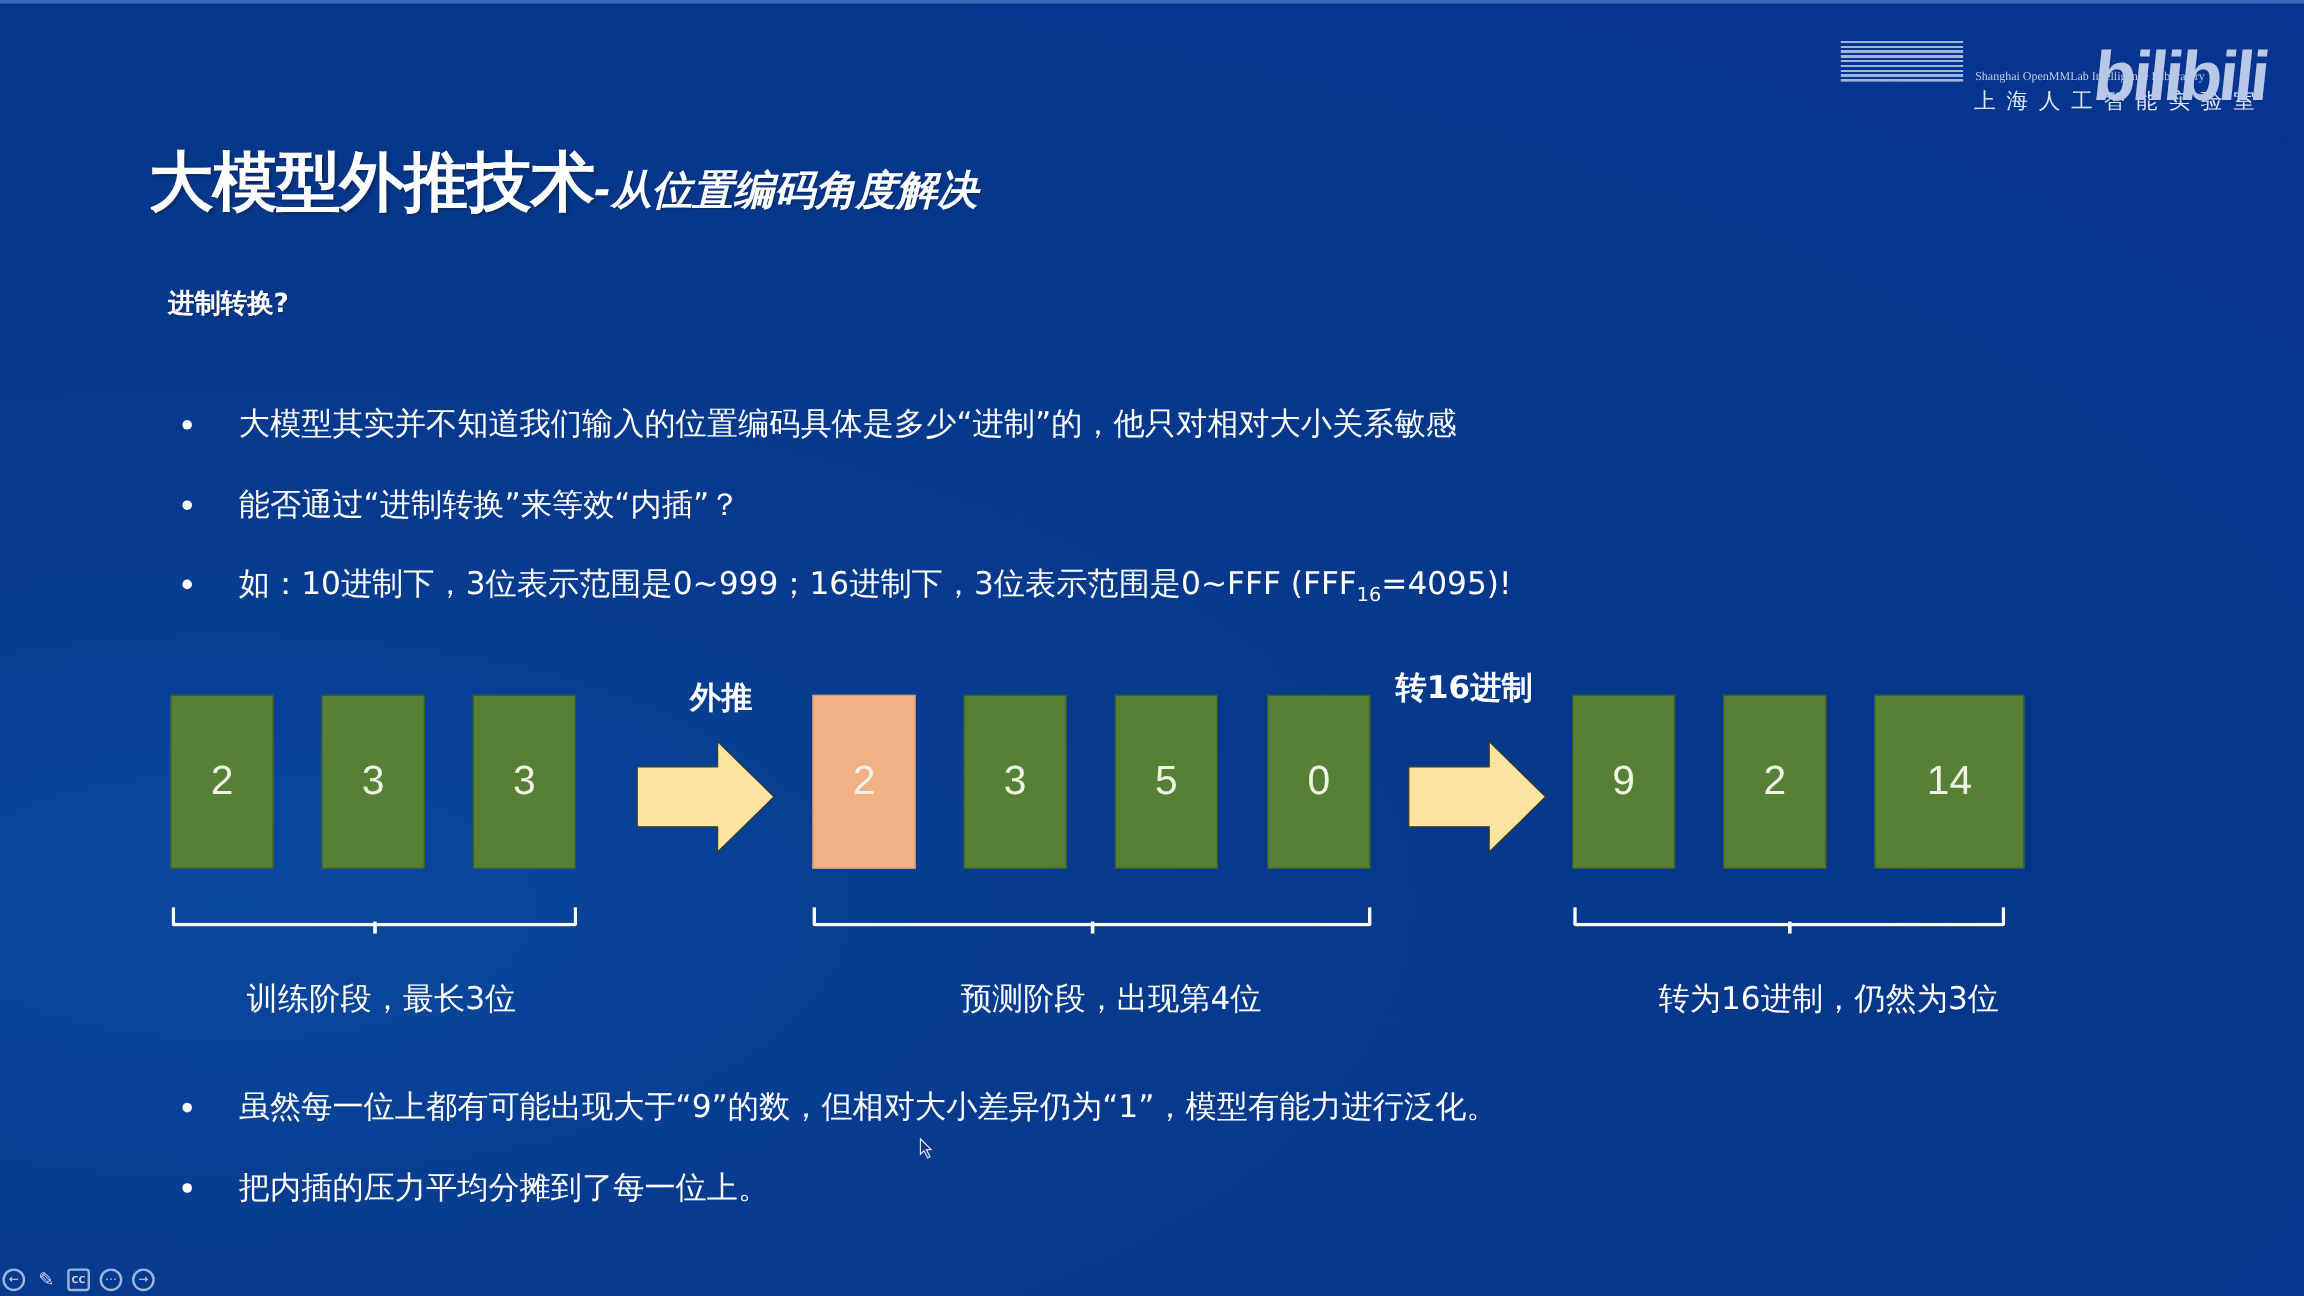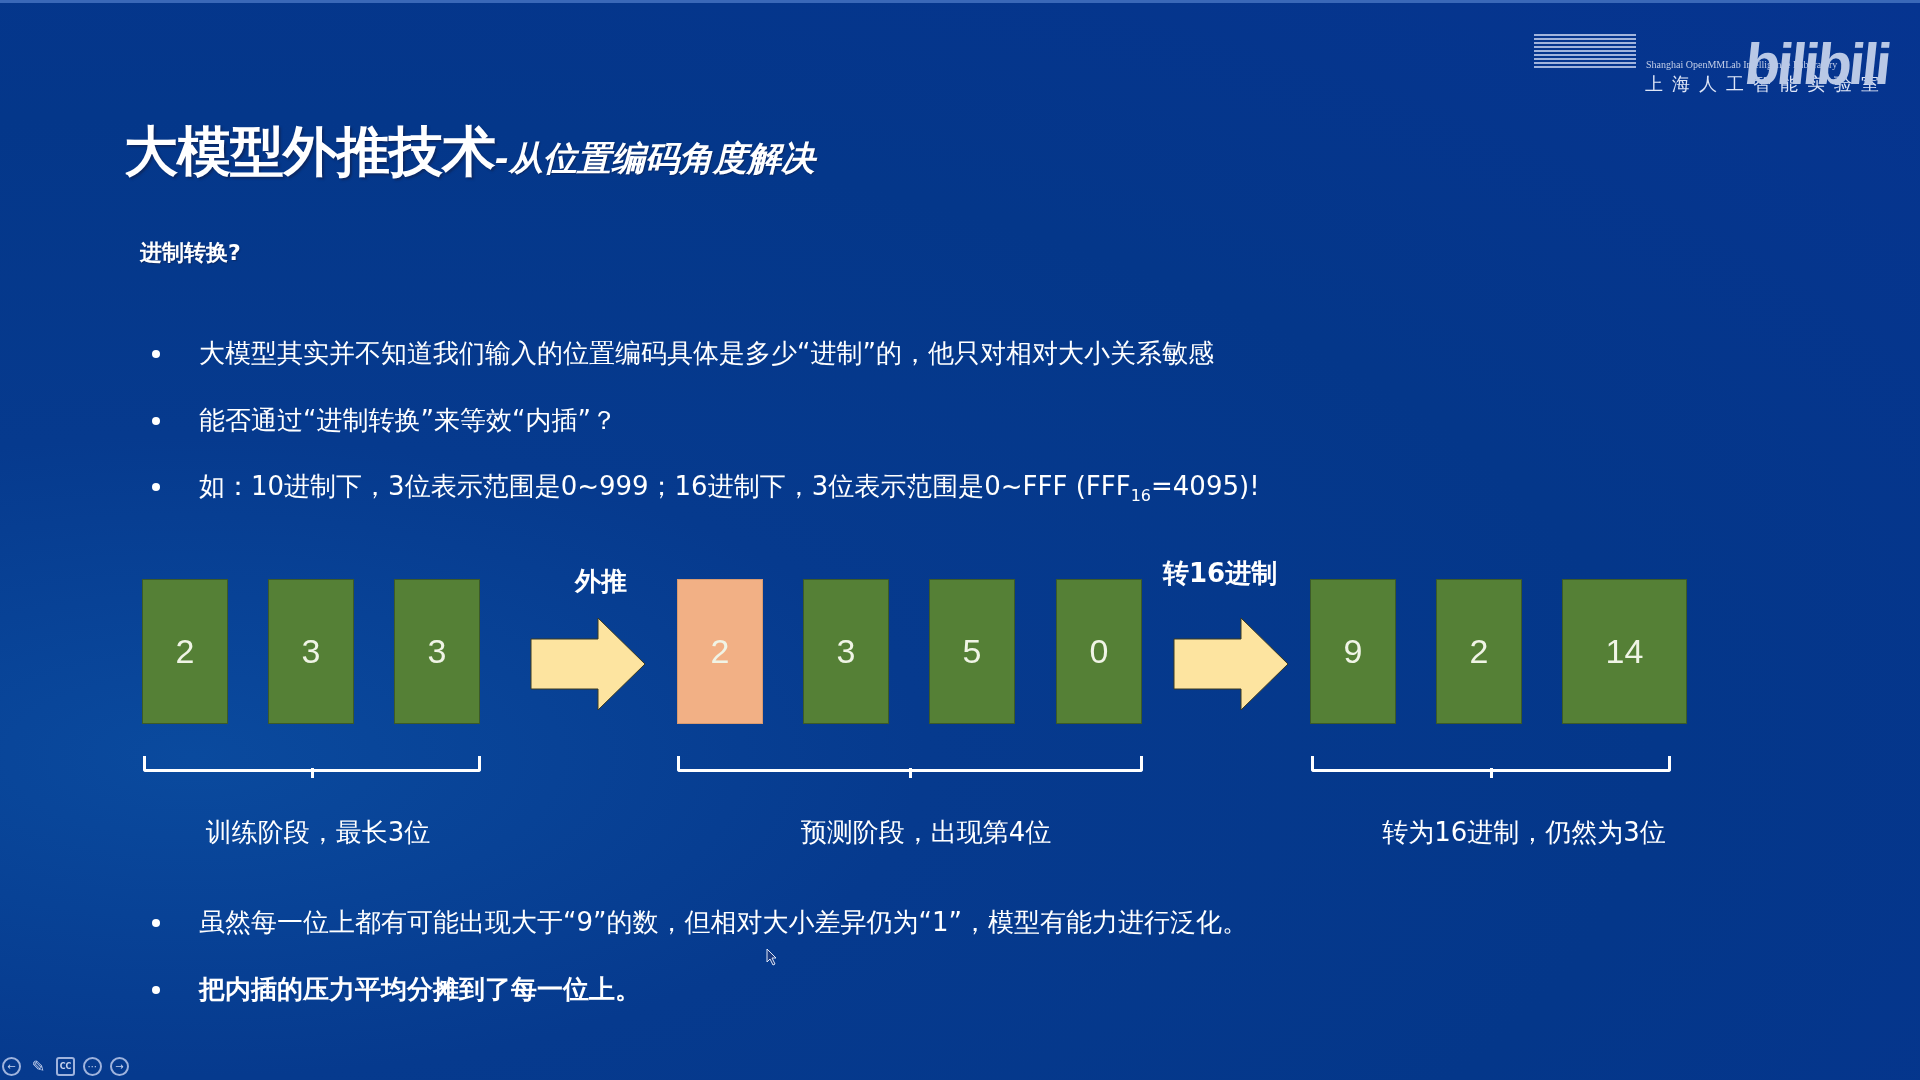--- a/index.html
+++ b/index.html
@@ -107,21 +107,21 @@
   </div>
 
 <div class="stage-label" style="left:318px;">训练阶段，最长3位</div>
 <div class="stage-label" style="left:926px;">预测阶段，出现第4位</div>
 <div class="stage-label" style="left:1524px;">转为16进制，仍然为3位</div>
 
 <div class="bullet" style="top:905px;">
   <span class="dot"></span>
   <span>虽然每一位上都有可能出现大于“9”的数，但相对大小差异仍为“1”，模型有能力进行泛化。</span>
 </div>
-<div class="bullet" style="top:972px;font-weight:bold;">
+<div class="bullet" style="top:972px;">
   <span class="dot"></span>
   <span>把内插的压力平均分摊到了每一位上。</span>
 </div>
 
 <svg style="position:absolute; left:766px; top:948px;" width="12" height="18" viewBox="0 0 12 18">
   <polygon points="1,1 1,14 4,11 7,17 9,16 6,10 10,10" fill="#1a3a80" stroke="#dfe6f7" stroke-width="1"></polygon>
 </svg>
 
 <div class="toolbar">
   <div class="tb-btn">←</div>

